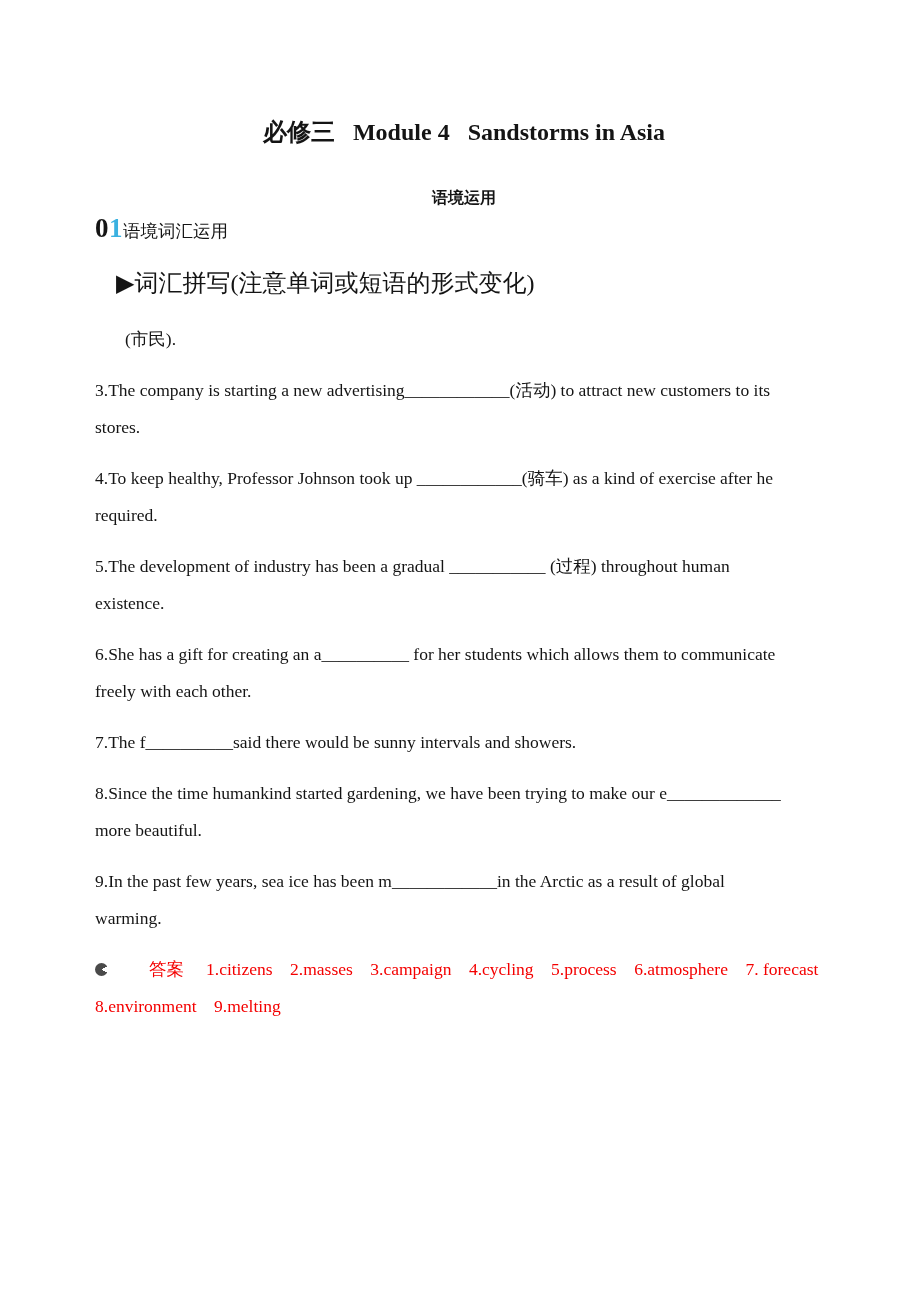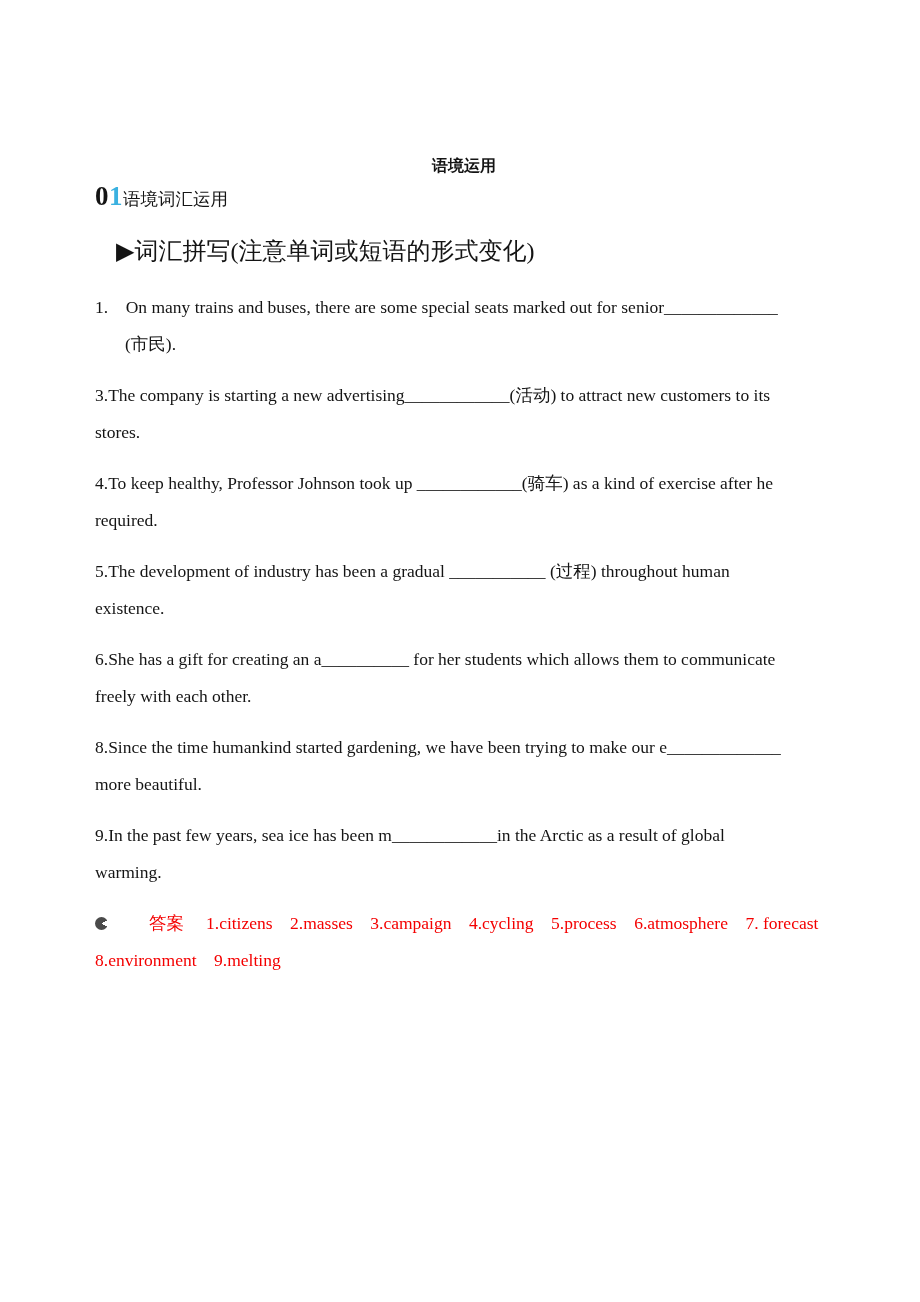--- a/index.html
+++ b/index.html
@@ -71,33 +71,33 @@
                                var(--icon-gray, #4a4a4a) 118deg 360deg);
   }
   .ans-label { margin-right: 22px; margin-left: 40px; }
 </style>
 </head>
 <body>
 
 <div class="page">
   <div class="content">
 
+    <div class="doc-title">必修三&nbsp;&nbsp;&nbsp;Module 4&nbsp;&nbsp;&nbsp;Sandstorms in Asia</div>
 
     <div class="doc-subtitle">语境运用</div>
 
     <div class="section-heading">
       <span class="section-num"><span>0</span><span class="accent">1</span></span><span>语境词汇运用</span>
     </div>
 
     <div class="instruction">▶词汇拼写(注意单词或短语的形式变化)</div>
 
     <div class="items">
 
       <div class="item">
-        <div class="line">1.&nbsp;&nbsp;&nbsp;&nbsp;On many trains and buses, there are some special seats marked out for senior_____________</div>
         <div class="line indent">(市民).</div>
       </div>
 
 
       <div class="item">
         <div class="line">3.The company is starting a new advertising____________(活动) to attract new customers to its</div>
         <div class="line">stores.</div>
       </div>
 
       <div class="item">
@@ -108,20 +108,23 @@
       <div class="item">
         <div class="line">5.The development of industry has been a gradual ___________ (过程) throughout human</div>
         <div class="line">existence.</div>
       </div>
 
       <div class="item">
         <div class="line">6.She has a gift for creating an a__________ for her students which allows them to communicate</div>
         <div class="line">freely with each other.</div>
       </div>
 
+      <div class="item">
+        <div class="line">7.The f__________said there would be sunny intervals and showers.</div>
+      </div>
 
       <div class="item">
         <div class="line">8.Since the time humankind started gardening, we have been trying to make our e_____________</div>
         <div class="line">more beautiful.</div>
       </div>
 
       <div class="item">
         <div class="line">9.In the past few years, sea ice has been m____________in the Arctic as a result of global</div>
         <div class="line">warming.</div>
       </div>

